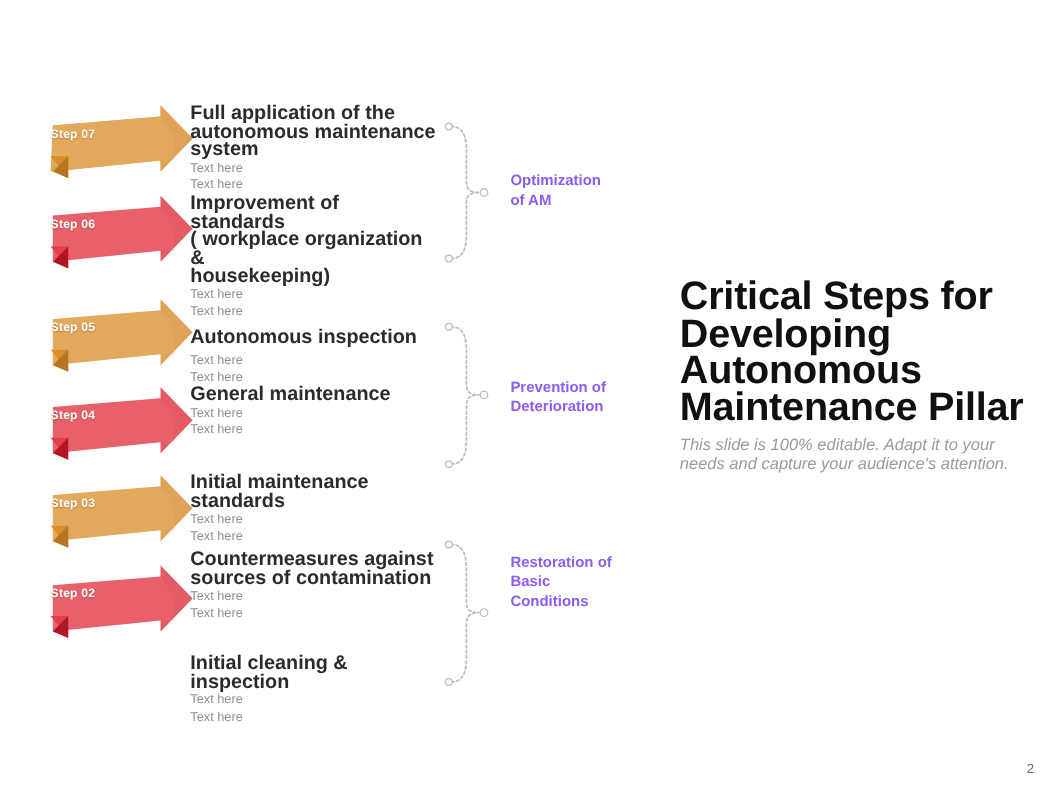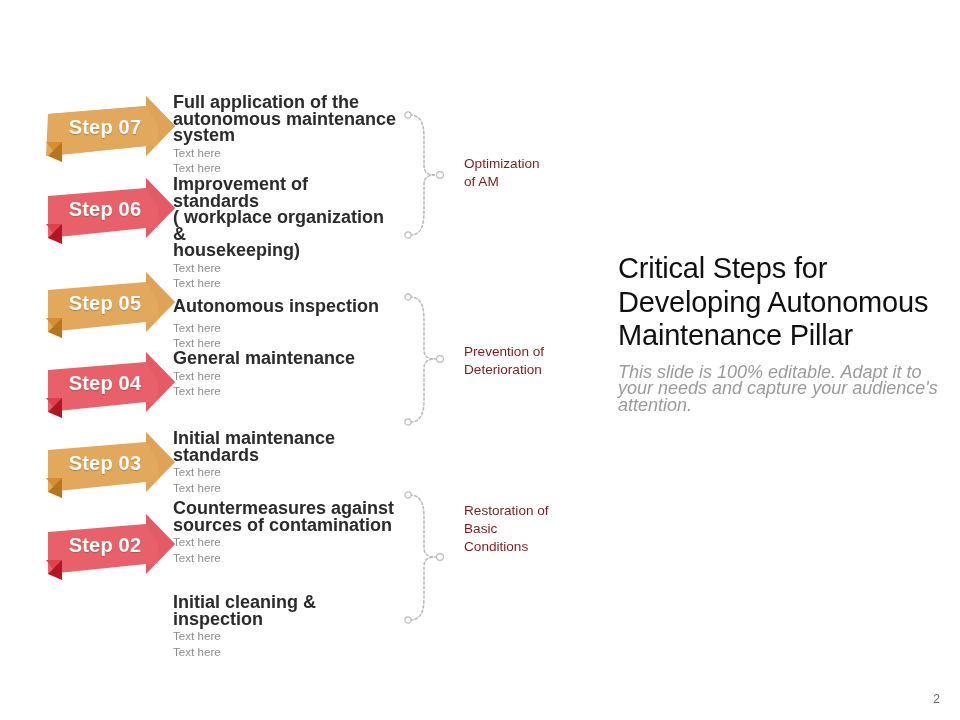--- a/index.html
+++ b/index.html
@@ -52,22 +52,21 @@
     display: block;
     width: 130px;
     height: 76px;
     overflow: visible;
   }
   .step-label {
     position: absolute;
     left: 0;
     top: 22px;
     width: 118px;
-    text-align: center;
-    font-size: 20px;
+    font-size: 11px;
     font-weight: bold;
     color: #ffffff;
     letter-spacing: 0.2px;
     text-shadow: 0 1px 1px rgba(120,80,30,0.45);
     pointer-events: none;
     white-space: nowrap;
   }
 
   
   .step-text {
@@ -93,44 +92,44 @@
   
   .bracket {
     position: absolute;
     left: 402px;
   }
   .bracket svg { display: block; overflow: visible; }
 
   .group-label {
     position: absolute;
     font-size: 13.6px;
-    font-weight: normal;
-    color: #7f1d1d;
+    font-weight: bold;
+    color: #8b5cf6;
     line-height: 18px;
     white-space: pre-line;
   }
 
   
   .right-panel {
     position: absolute;
     left: 618px;
     top: 252px;
     width: 330px;
   }
   .main-title {
-    font-size: 29px;
-    font-weight: normal;
+    font-size: 36px;
+    font-weight: bold;
     color: #101010;
     line-height: 33.5px;
     letter-spacing: -0.2px;
     margin: 0;
   }
   .main-sub {
     margin: 11px 0 0 0;
-    font-size: 18px;
+    font-size: 15px;
     font-style: italic;
     color: #9b9b9b;
     line-height: 16.5px;
   }
 
   .page-number {
     position: absolute;
     right: 20px;
     bottom: 14px;
     font-size: 12px;

